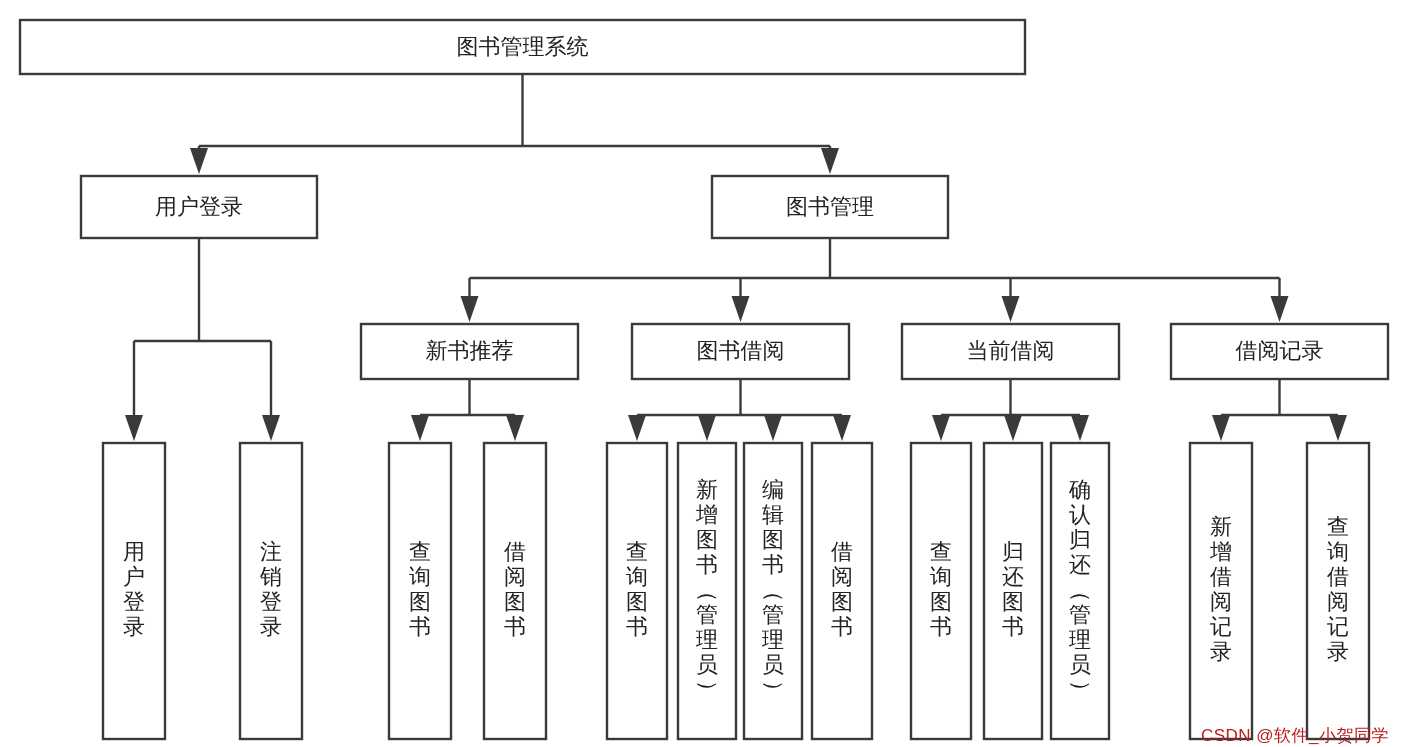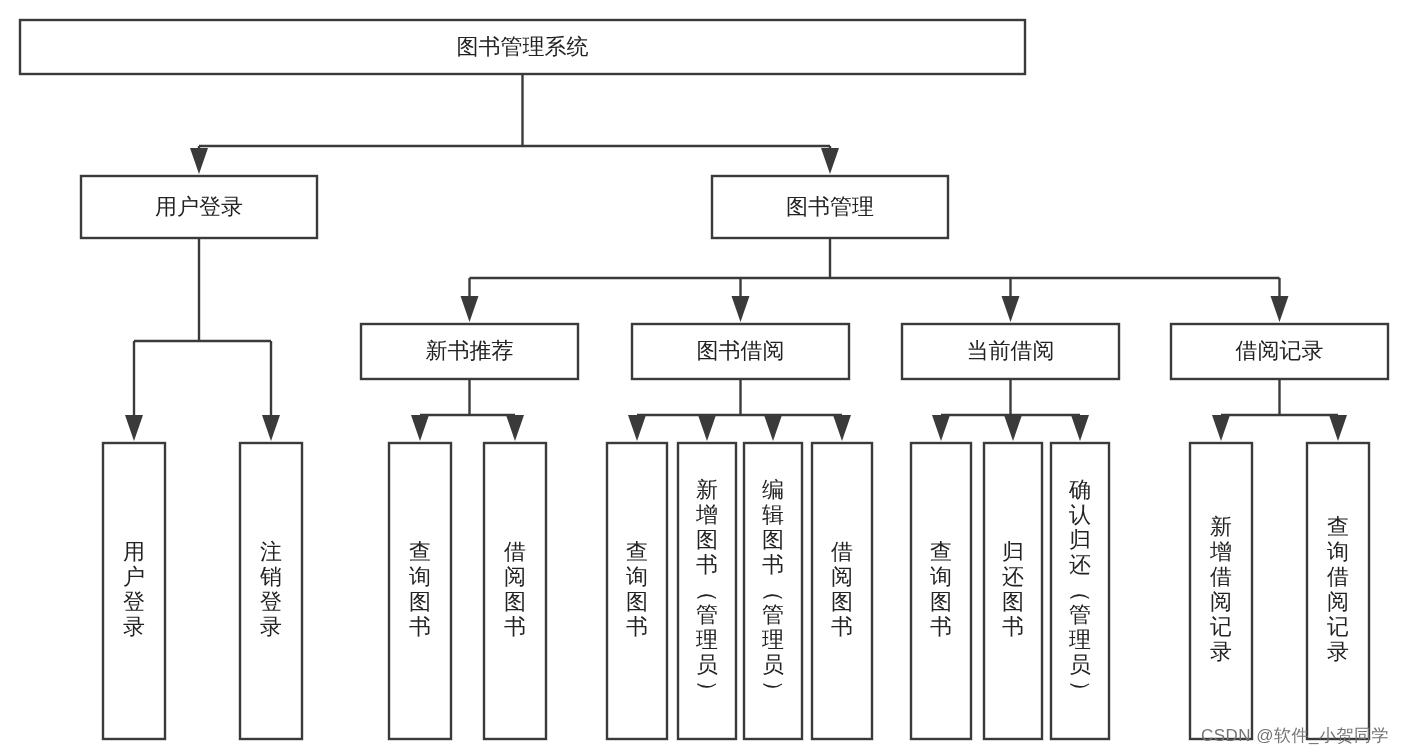--- a/index.html
+++ b/index.html
@@ -55,21 +55,21 @@
     font-family: "Liberation Sans", "DejaVu Sans", sans-serif;
     font-size: 22px;
     text-anchor: middle;
   }
   .watermark-text {
     position: absolute;
     right: 16px;
     bottom: 6px;
     font-family: "Liberation Sans", "DejaVu Sans", sans-serif;
     font-size: 17px;
-    color: #737373;
+    color: #b91c1c;
     white-space: nowrap;
     letter-spacing: 0.5px;
   }
 </style>
 </head>
 <body>
 
 <div id="diagram-root">
 
   <svg id="tree-svg" viewBox="0 0 1405 747" xmlns="http://www.w3.org/2000/svg">

